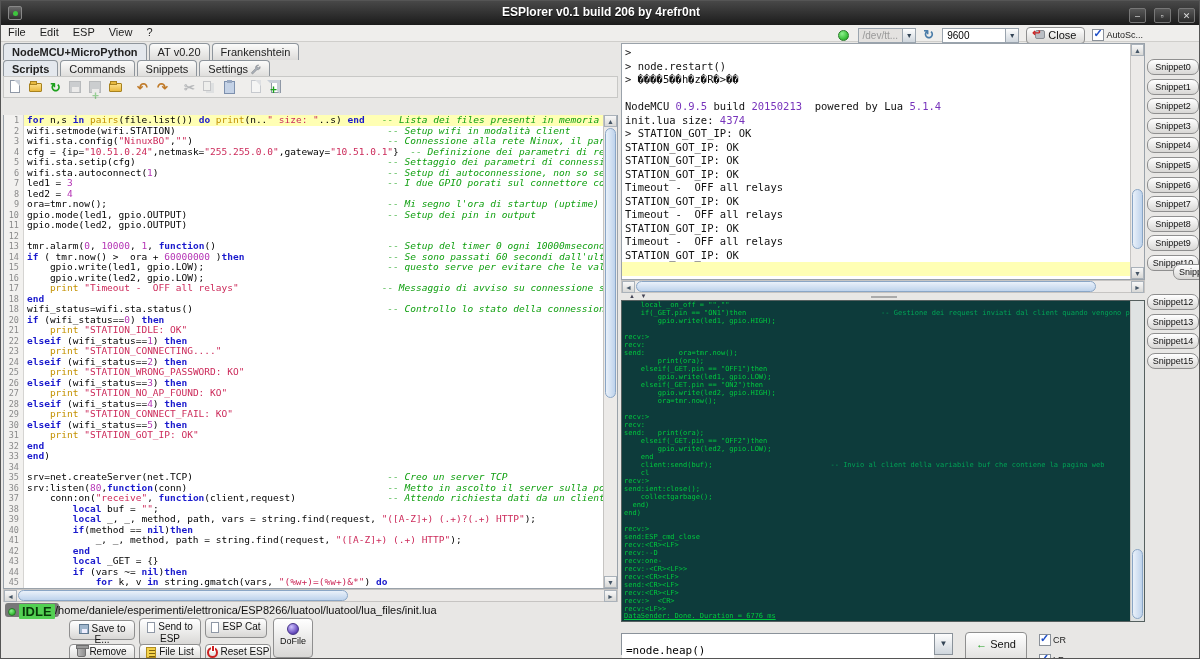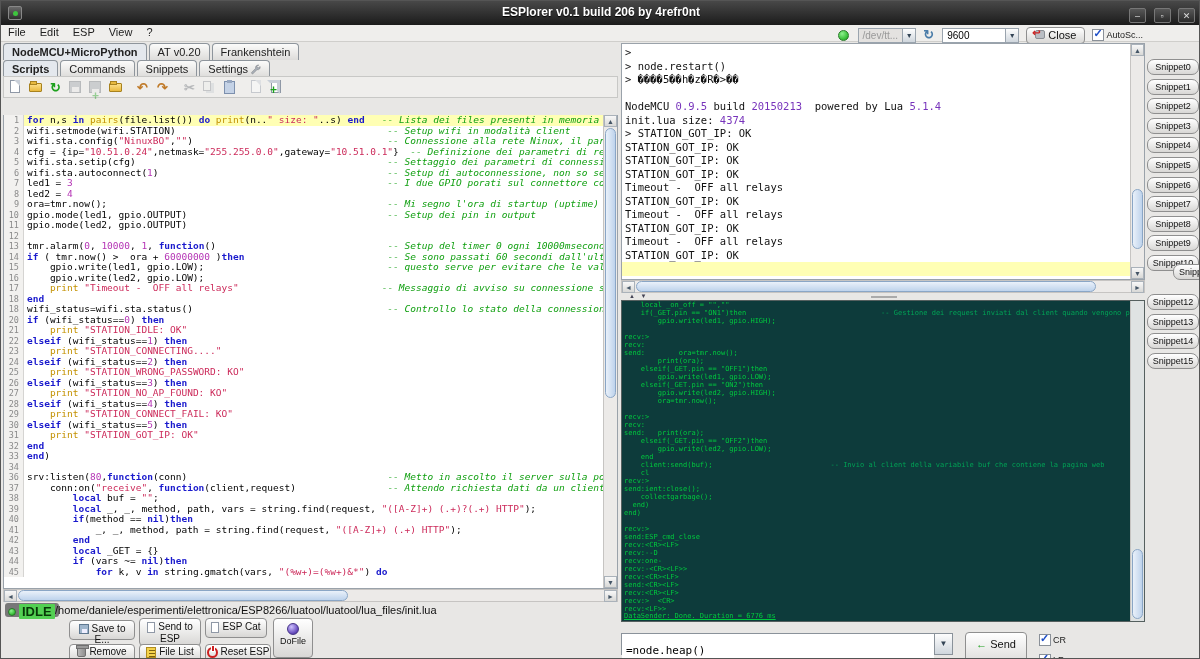--- a/index.html
+++ b/index.html
@@ -189,20 +189,21 @@
           <div class="eline"><span class="lnum">25</span><span class="ecode">    <span class="fn">print</span> <span class="str">"STATION_WRONG_PASSWORD: KO"</span></span></div>
           <div class="eline"><span class="lnum">26</span><span class="ecode"><span class="kw">elseif</span> (wifi_status==<span class="num">3</span>) <span class="kw">then</span></span></div>
           <div class="eline"><span class="lnum">27</span><span class="ecode">    <span class="fn">print</span> <span class="str">"STATION_NO_AP_FOUND: KO"</span></span></div>
           <div class="eline"><span class="lnum">28</span><span class="ecode"><span class="kw">elseif</span> (wifi_status==<span class="num">4</span>) <span class="kw">then</span></span></div>
           <div class="eline"><span class="lnum">29</span><span class="ecode">    <span class="fn">print</span> <span class="str">"STATION_CONNECT_FAIL: KO"</span></span></div>
           <div class="eline"><span class="lnum">30</span><span class="ecode"><span class="kw">elseif</span> (wifi_status==<span class="num">5</span>) <span class="kw">then</span></span></div>
           <div class="eline"><span class="lnum">31</span><span class="ecode">    <span class="fn">print</span> <span class="str">"STATION_GOT_IP: OK"</span></span></div>
           <div class="eline"><span class="lnum">32</span><span class="ecode"><span class="kw">end</span></span></div>
           <div class="eline"><span class="lnum">33</span><span class="ecode"><span class="kw">end</span>)</span></div>
           <div class="eline"><span class="lnum">34</span><span class="ecode"> </span></div>
+          <div class="eline"><span class="lnum">35</span><span class="ecode">srv=net.createServer(net.TCP)                                  <span class="cm">-- Creo un server TCP</span></span></div>
           <div class="eline"><span class="lnum">36</span><span class="ecode">srv:listen(<span class="num">80</span>,<span class="kw">function</span>(conn)                                   <span class="cm">-- Metto in ascolto il server sulla porta 80</span></span></div>
           <div class="eline"><span class="lnum">37</span><span class="ecode">    conn:on(<span class="str">"receive"</span>, <span class="kw">function</span>(client,request)                <span class="cm">-- Attendo richiesta dati da un client web</span></span></div>
           <div class="eline"><span class="lnum">38</span><span class="ecode">        <span class="kw">local</span> buf = <span class="str">""</span>;</span></div>
           <div class="eline"><span class="lnum">39</span><span class="ecode">        <span class="kw">local</span> _, _, method, path, vars = string.find(request, <span class="str">"([A-Z]+) (.+)?(.+) HTTP"</span>);</span></div>
           <div class="eline"><span class="lnum">40</span><span class="ecode">        <span class="kw">if</span>(method == <span class="kw">nil</span>)<span class="kw">then</span></span></div>
           <div class="eline"><span class="lnum">41</span><span class="ecode">            _, _, method, path = string.find(request, <span class="str">"([A-Z]+) (.+) HTTP"</span>);</span></div>
           <div class="eline"><span class="lnum">42</span><span class="ecode">        <span class="kw">end</span></span></div>
           <div class="eline"><span class="lnum">43</span><span class="ecode">        <span class="kw">local</span> _GET = {}</span></div>
           <div class="eline"><span class="lnum">44</span><span class="ecode">        <span class="kw">if</span> (vars ~= <span class="kw">nil</span>)<span class="kw">then</span></span></div>
           <div class="eline"><span class="lnum">45</span><span class="ecode">            <span class="kw">for</span> k, v <span class="kw">in</span> string.gmatch(vars, <span class="str">"(%w+)=(%w+)&amp;*"</span>) <span class="kw">do</span></span></div>

